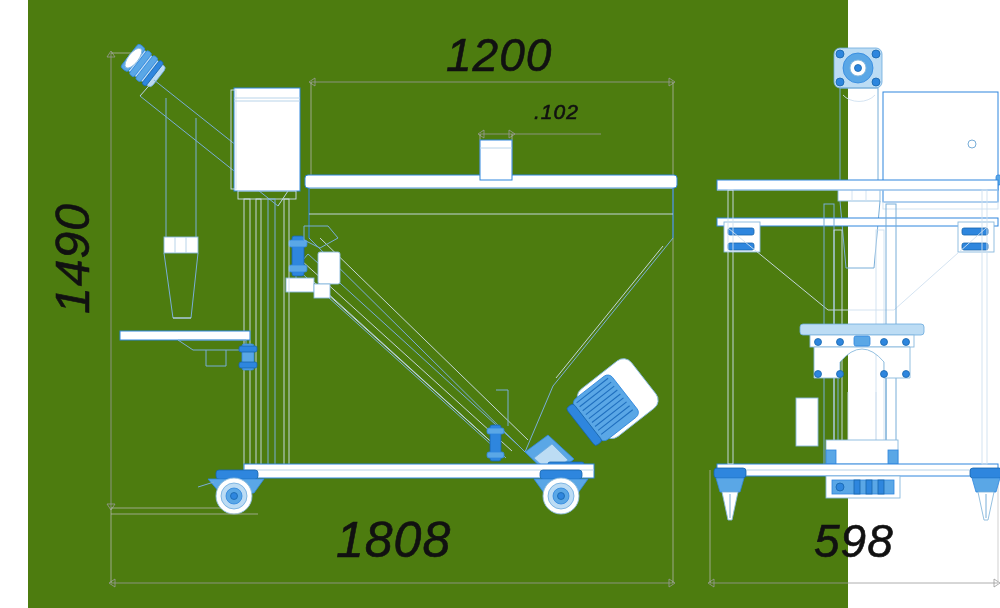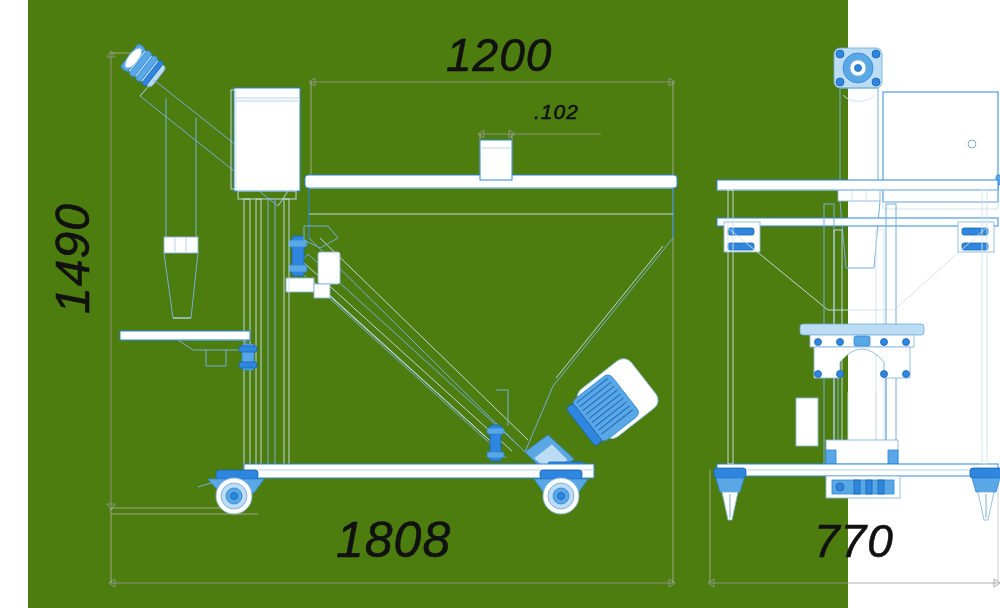--- a/index.html
+++ b/index.html
@@ -342,16 +342,16 @@
         <rect class="fb" x="826" y="480" width="6" height="14"></rect>
         <rect class="fb" x="838" y="480" width="6" height="14"></rect>
         <rect class="fb" x="850" y="480" width="6" height="14"></rect>
       </g>
     </g>
   </svg>
 
   <div class="dimlabel" id="lbl-1200">1200</div>
   <div class="dimlabel" id="lbl-102">.102</div>
   <div class="dimlabel" id="lbl-1808">1808</div>
-  <div class="dimlabel" id="lbl-954">770</div>
+  <div class="dimlabel" id="lbl-954">598</div>
   <div class="dimlabel" id="lbl-1490">1490</div>
 
 </div>
 
 </body></html>

